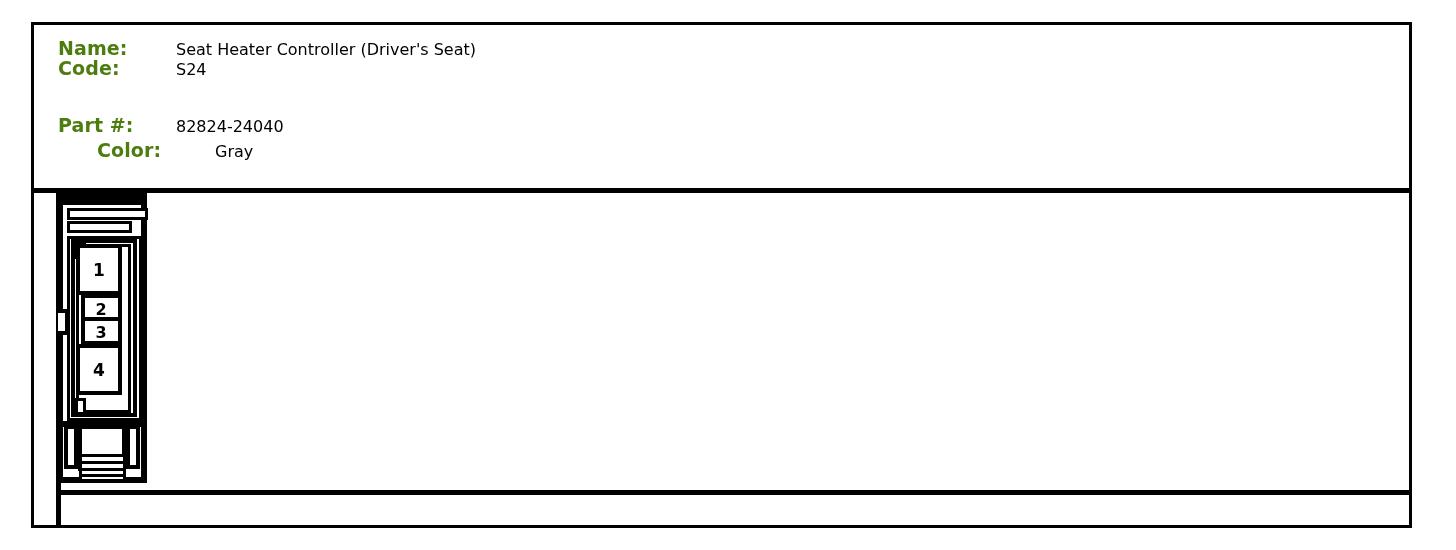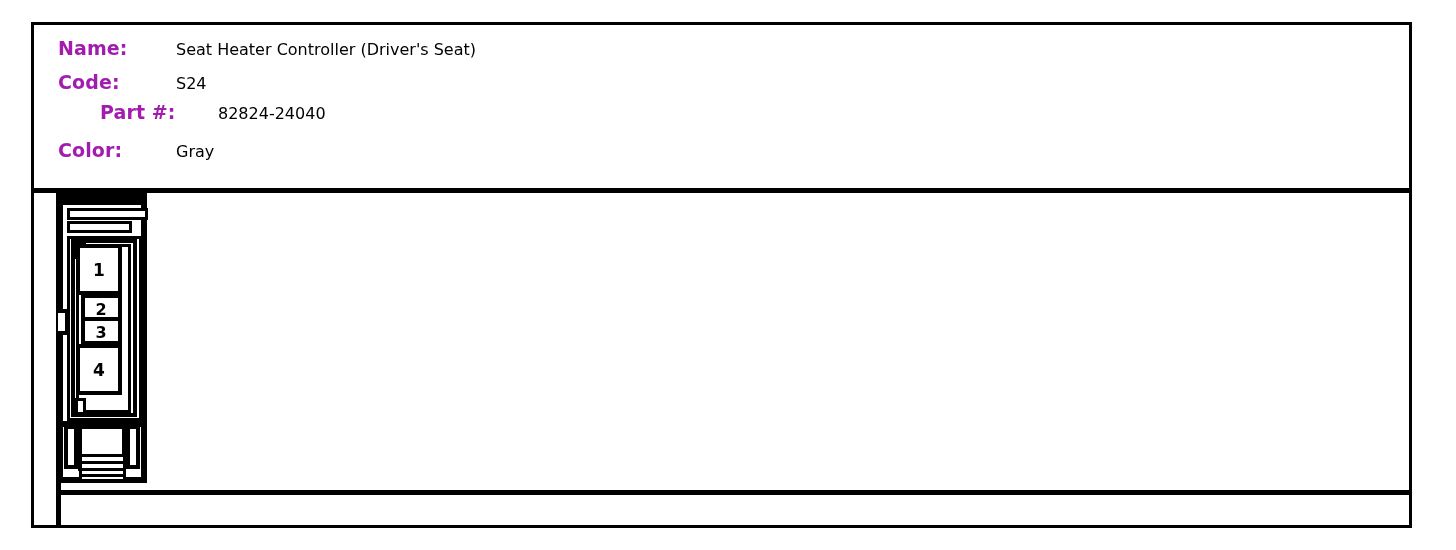--- a/index.html
+++ b/index.html
@@ -41,21 +41,21 @@
     left: 24px;
     height: 34px;
     line-height: 34px;
     white-space: nowrap;
   }
   .spec-label {
     display: inline-block;
     width: 118px;
     font-weight: bold;
     font-size: 19px;
-    color: #a21caf;
+    color: #4d7c0f;
     letter-spacing: 0.1px;
   }
   .spec-value {
     display: inline-block;
     font-weight: normal;
     font-size: 16px;
     color: #000000;
   }
 
   
@@ -105,29 +105,29 @@
 <body>
 
 <div id="card">
 
   <div id="spec-header">
 
     <div class="spec-row" style="top:6px;">
       <span class="spec-label">Name:</span><span class="spec-value">Seat Heater Controller (Driver's Seat)</span>
     </div>
 
-    <div class="spec-row" style="top:40px;">
+    <div class="spec-row" style="top:26px;">
       <span class="spec-label">Code:</span><span class="spec-value">S24</span>
     </div>
 
-    <div class="spec-row" style="top:70px;margin-left:42px;">
+    <div class="spec-row" style="top:83px;">
       <span class="spec-label">Part #:</span><span class="spec-value">82824-24040</span>
     </div>
 
-    <div class="spec-row" style="top:108px;">
+    <div class="spec-row" style="top:108px;margin-left:39px;">
       <span class="spec-label">Color:</span><span class="spec-value">Gray</span>
     </div>
 
   </div>
 
   <div id="diagram-panel">
     <div id="diagram-inner-frame"></div>
 
     <div id="connector">
       <svg width="92" height="292" viewBox="0 0 92 292" xmlns="http://www.w3.org/2000/svg" shape-rendering="crispEdges">

